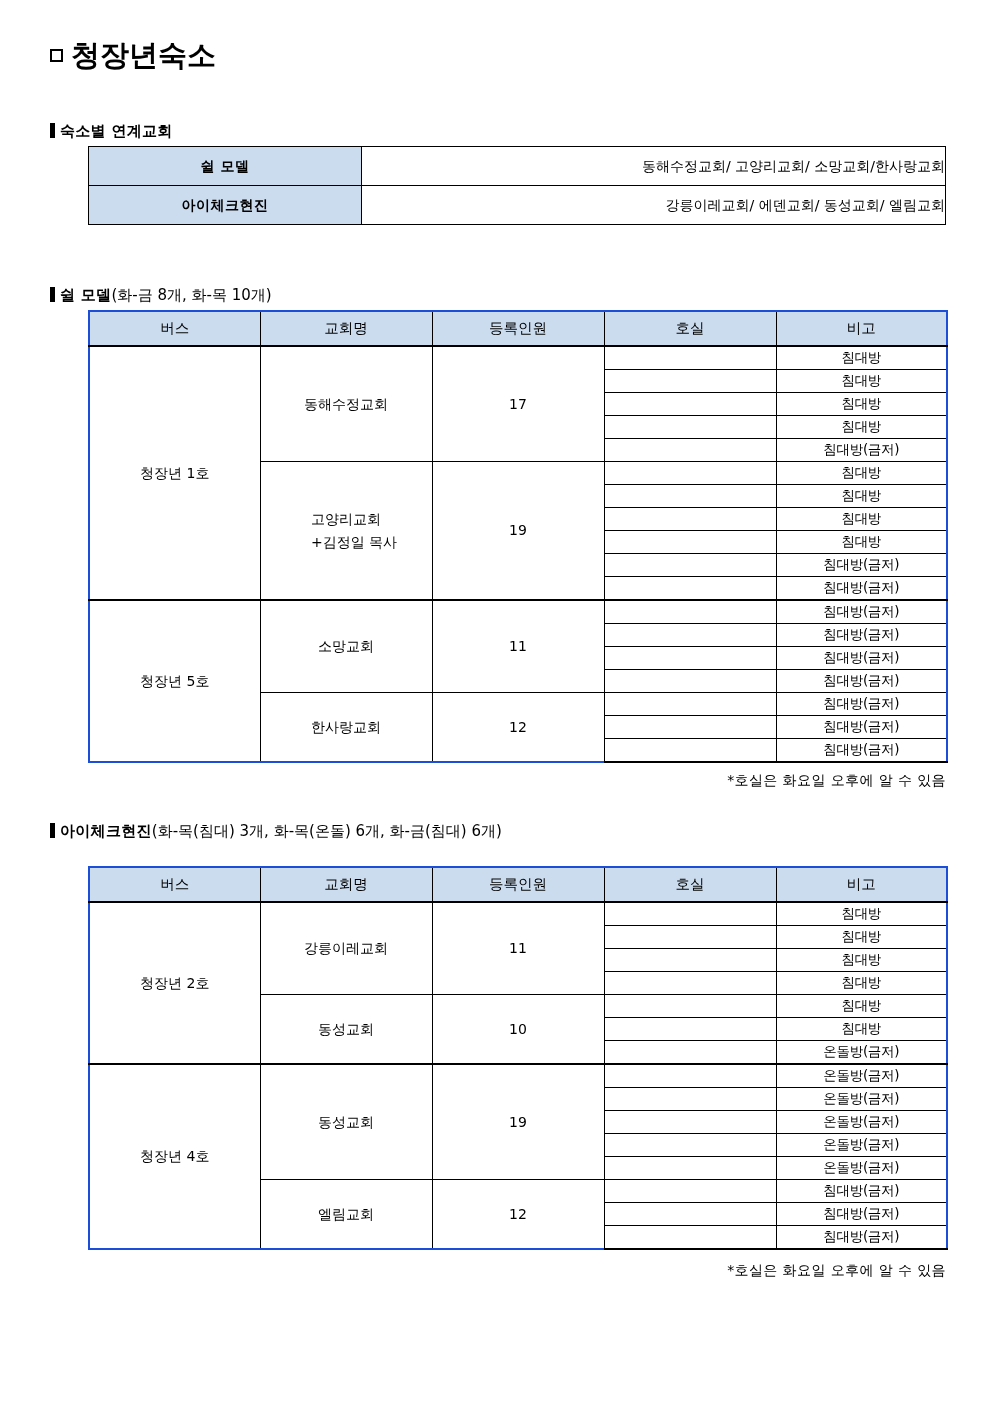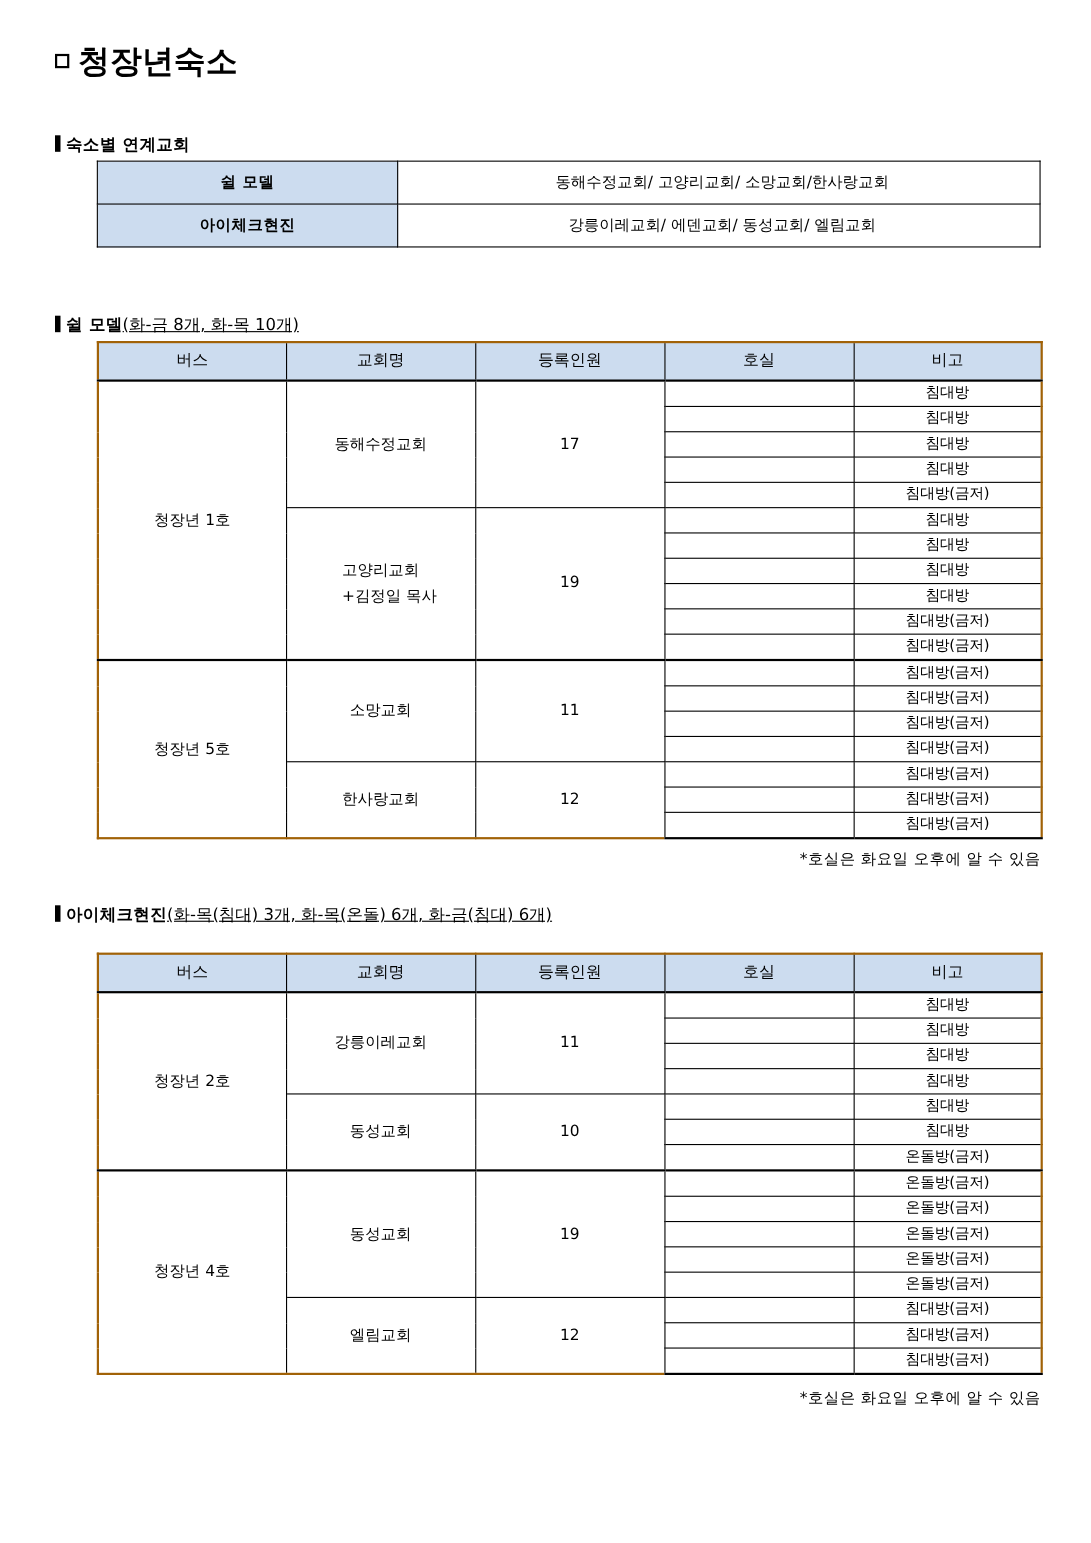--- a/index.html
+++ b/index.html
@@ -59,21 +59,20 @@
     margin-right: 5px;
     vertical-align: -2px;
   }
   .section-head .strong {
     font-weight: bold;
     letter-spacing: 0.3px;
   }
   .section-head .sub {
     font-weight: normal;
     letter-spacing: 0px;
-    text-decoration: underline;
   }
 
   #head-link   { left: 50px; top: 108px; }
   #head-shil   { left: 50px; top: 272px; }
   #head-icheck { left: 50px; top: 808px; }
 
   
   table {
     border-collapse: collapse;
     table-layout: fixed;
@@ -104,30 +103,30 @@
   #tbl-link td {
     height: 38px;
   }
   #tbl-link .lbl {
     background: #ccdcef;
     width: 272px;
     font-weight: bold;
     letter-spacing: 0.5px;
   }
   #tbl-link .val {
-    text-align: center;
+    text-align: right;
     padding-left: 6px;
     letter-spacing: 0px;
   }
 
   
   .data-table {
     left: 88px;
     width: 858px;
-    border: 2px solid #a16207;
+    border: 2px solid #1d4ed8;
   }
   #tbl-shil   { top: 310px; }
   #tbl-icheck { top: 866px; }
 
   .data-table col.c-bus    { width: 171px; }
   .data-table col.c-church { width: 172px; }
   .data-table col.c-count  { width: 172px; }
   .data-table col.c-room   { width: 172px; }
   .data-table col.c-note   { width: 171px; }
 

